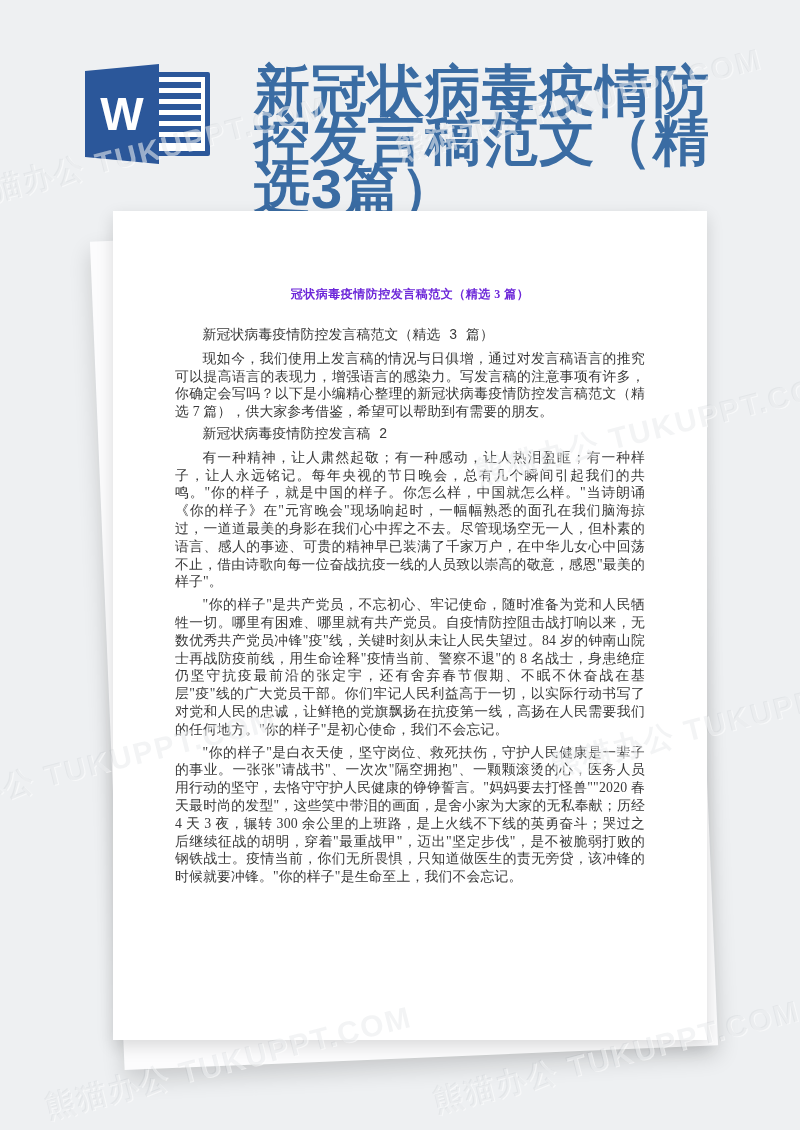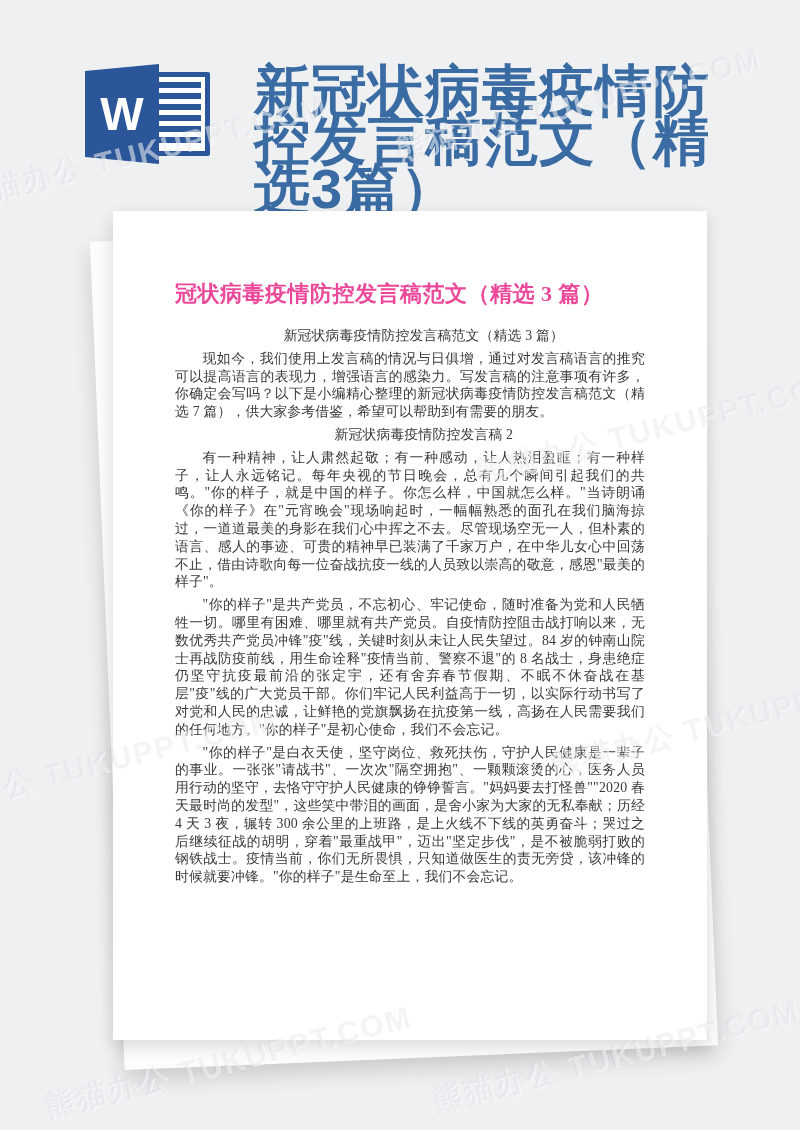--- a/index.html
+++ b/index.html
@@ -34,28 +34,28 @@
     background:#fcfcfd;box-shadow:0 10px 22px rgba(0,0,0,0.16);
     transform:translate(-6px,18px) rotate(-2.4deg);
   }
   .paper{
     position:absolute;left:113px;top:211px;width:594px;height:829px;
     background:#ffffff;box-shadow:0 6px 16px rgba(0,0,0,0.14);
     box-sizing:border-box;padding:70px 62px 0;
   }
   .doc{font-family:"Liberation Serif",serif;color:#383838;}
   .doc-title{
-    font-size:22px;font-weight:bold;color:#ec4899;
-    letter-spacing:0.5px;margin:0 0 20px;line-height:26px;
+    font-size:12px;font-weight:bold;color:#6d28d9;
+    letter-spacing:0.5px;margin:0 0 20px;line-height:26px;text-align:center;
   }
   .para{
     font-size:13.8px;line-height:17.8px;margin:0 0 5px;
     text-align:justify;text-indent:2em;letter-spacing:0.2px;color:#383838;
   }
-  .para.label{text-align:center;}
+  .para.label{text-align:left;font-family:Liberation Mono, monospace;}
   
   .wm{
     position:absolute;white-space:nowrap;z-index:5;pointer-events:none;
     font-weight:bold;font-size:30px;letter-spacing:2px;
     color:rgba(90,95,110,0.07);
     text-shadow:1px 1px 0 rgba(255,255,255,0.55);
     transform:rotate(-14deg);
   }
   .wm1{left:-45px;top:132px;}
   .wm2{left:390px;top:84px;}

